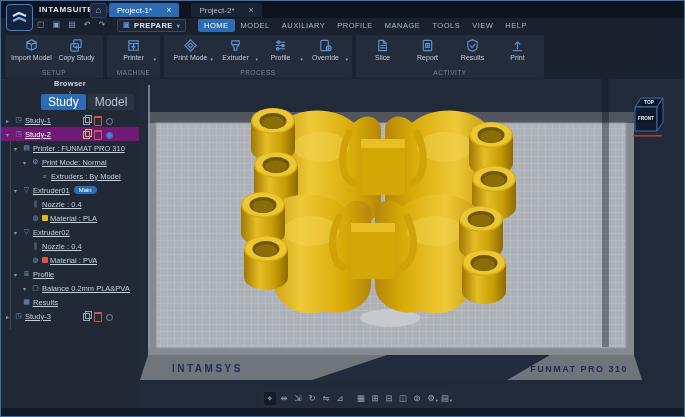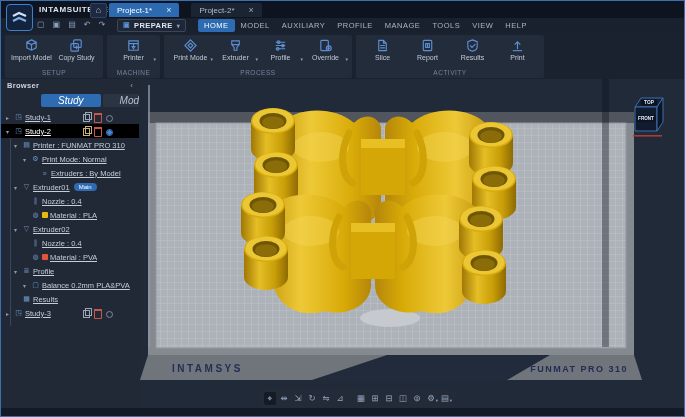--- a/index.html
+++ b/index.html
@@ -34,30 +34,30 @@
   .rbtn .ric{height:17px;display:flex;align-items:center;justify-content:center;}
   .rbtn .rlb{font-size:7px;color:#c3cbd8;white-space:nowrap;}
   .rbtn .rcaret{position:absolute;right:0px;bottom:-1px;font-size:5px;color:#8ba0bd;}
   .glabel{position:absolute;left:0;right:0;bottom:2px;text-align:center;font-size:6.5px;color:#77839a;letter-spacing:.5px;}
   .rgroup .btnrow{display:flex;margin-bottom:12px;}
   svg.icn{width:15px;height:15px;stroke:#5d8fd3;fill:none;stroke-width:1.2;}
 
   
   .main{position:absolute;left:0;top:78px;right:0;bottom:8px;}
   .sidebar{position:absolute;left:0;top:0;width:138px;bottom:0;background:#212936;overflow:hidden;}
-  .sb-head{height:13px;display:flex;align-items:center;justify-content:space-between;padding:0 6px;}
+  .sb-head{height:13px;display:flex;align-items:center;justify-content:space-between;padding:0 6px;flex-direction:column;}
   .sb-head .t{font-size:7.5px;font-weight:bold;color:#cdd5e1;letter-spacing:.3px;}
   .sb-head .c{font-size:8px;color:#8ba0bd;}
   .sb-toggle{display:flex;gap:2px;margin:2px 0 3px 40px;}
-  .sb-toggle span{font-size:10px;padding:1px 17px;border-radius:2px;background:#2b3443;color:#b7c1cf;font-style:italic;}
+  .sb-toggle span{font-size:12px;padding:1px 7px;border-radius:2px;background:#2b3443;color:#b7c1cf;}
   .sb-toggle span.active{background:#2d6bb3;color:#fff;}
   .tree{position:relative;}
   .guide{position:absolute;width:1px;background:#39455a;}
   .row{height:14px;display:flex;align-items:center;font-size:7.5px;color:#c4cdda;position:relative;padding-left:5px;}
-  .row.sel{background:#000000;color:#fff;}
+  .row.sel{background:#701a75;color:#fff;}
   .row .arr{width:8px;font-size:6px;color:#8d98a8;flex:0 0 8px;}
   .row .ticon{width:9px;font-size:7px;color:#6f94c4;flex:0 0 9px;text-align:center;margin-right:2px;}
   .row .lbl{white-space:nowrap;overflow:hidden;text-decoration:underline;}
   .row.lvl1{padding-left:13px;}
   .row.lvl2{padding-left:22px;}
   .row.lvl3{padding-left:31px;}
   .badge{margin-left:4px;background:#2d6bb3;color:#fff;font-size:6px;padding:0px 5px;border-radius:5px;line-height:8px;}
   .swatch{width:6px;height:6px;border-radius:1px;margin-right:2px;flex:0 0 6px;}
   .rowicons{position:absolute;right:26px;top:3px;display:flex;gap:4px;align-items:center;}
   .i-copy{width:5px;height:6px;border:1px solid #9aa6b6;position:relative;}

